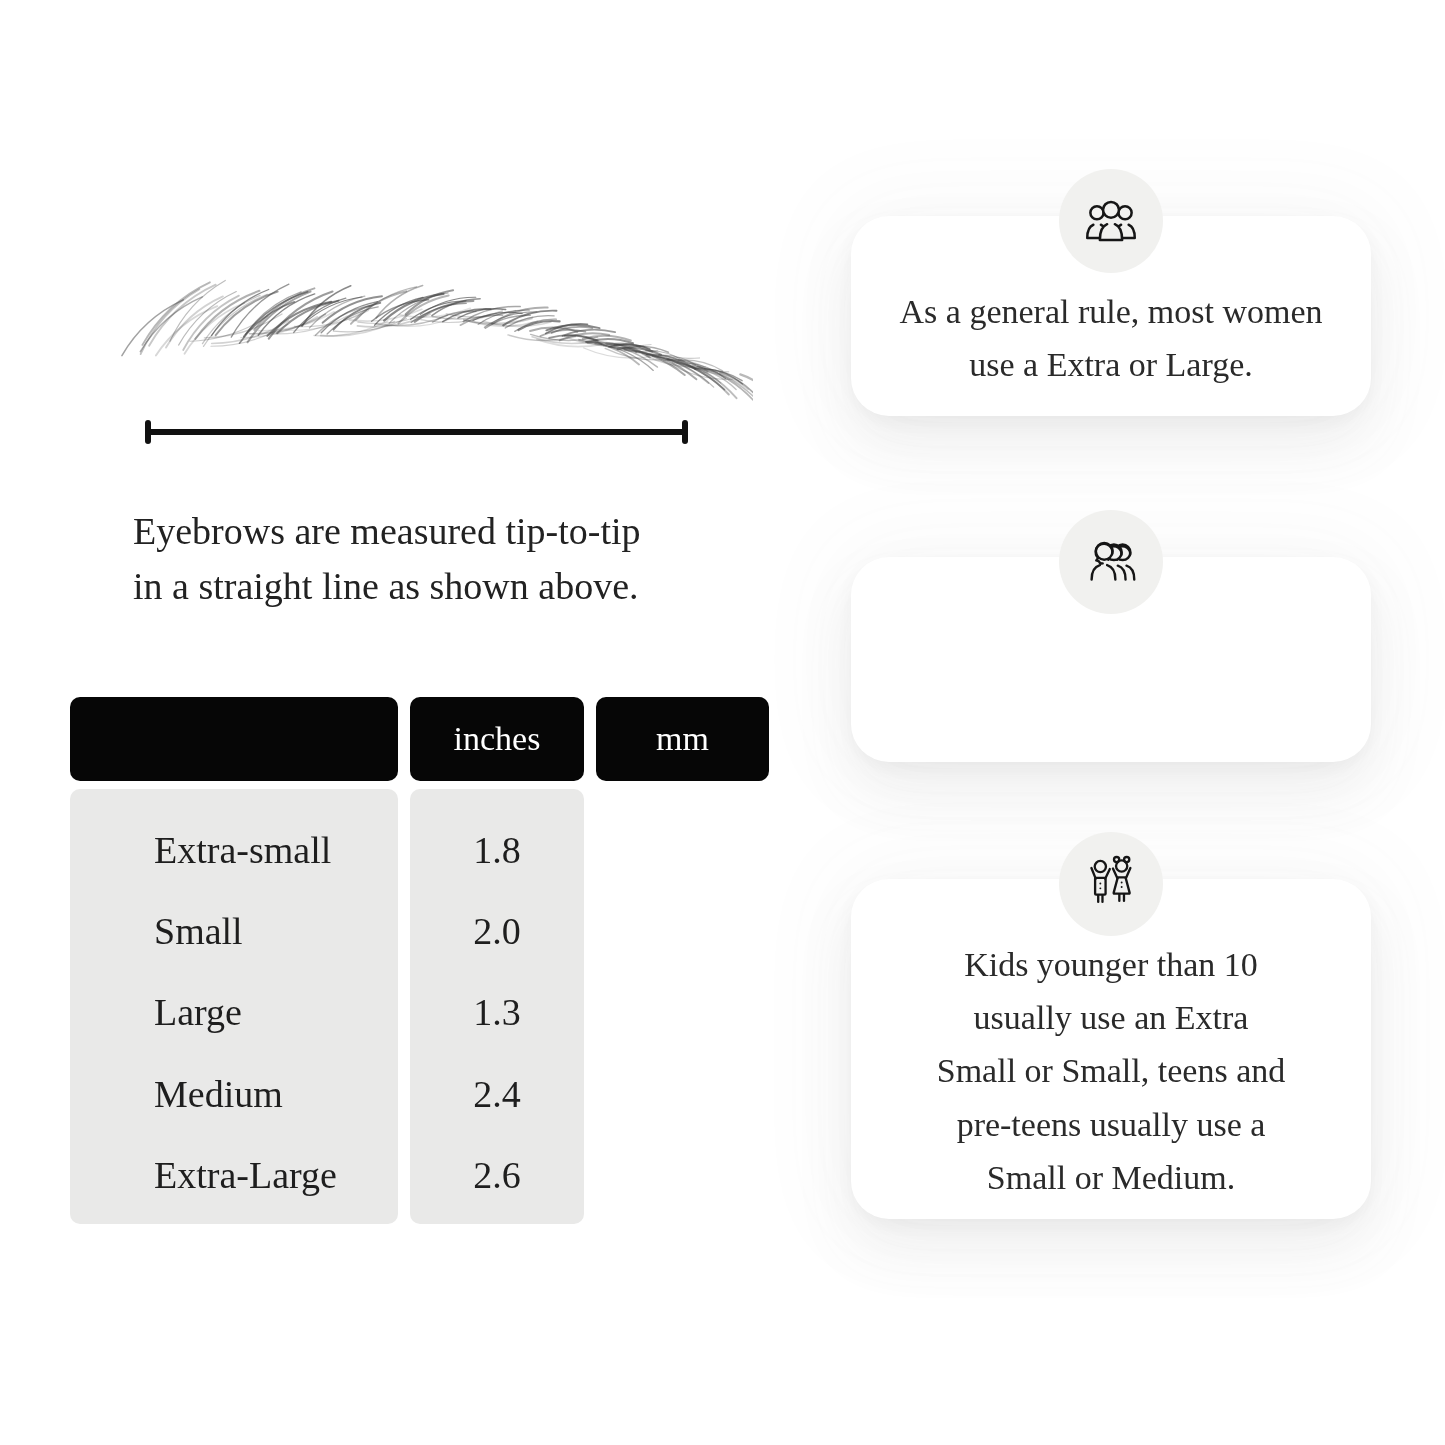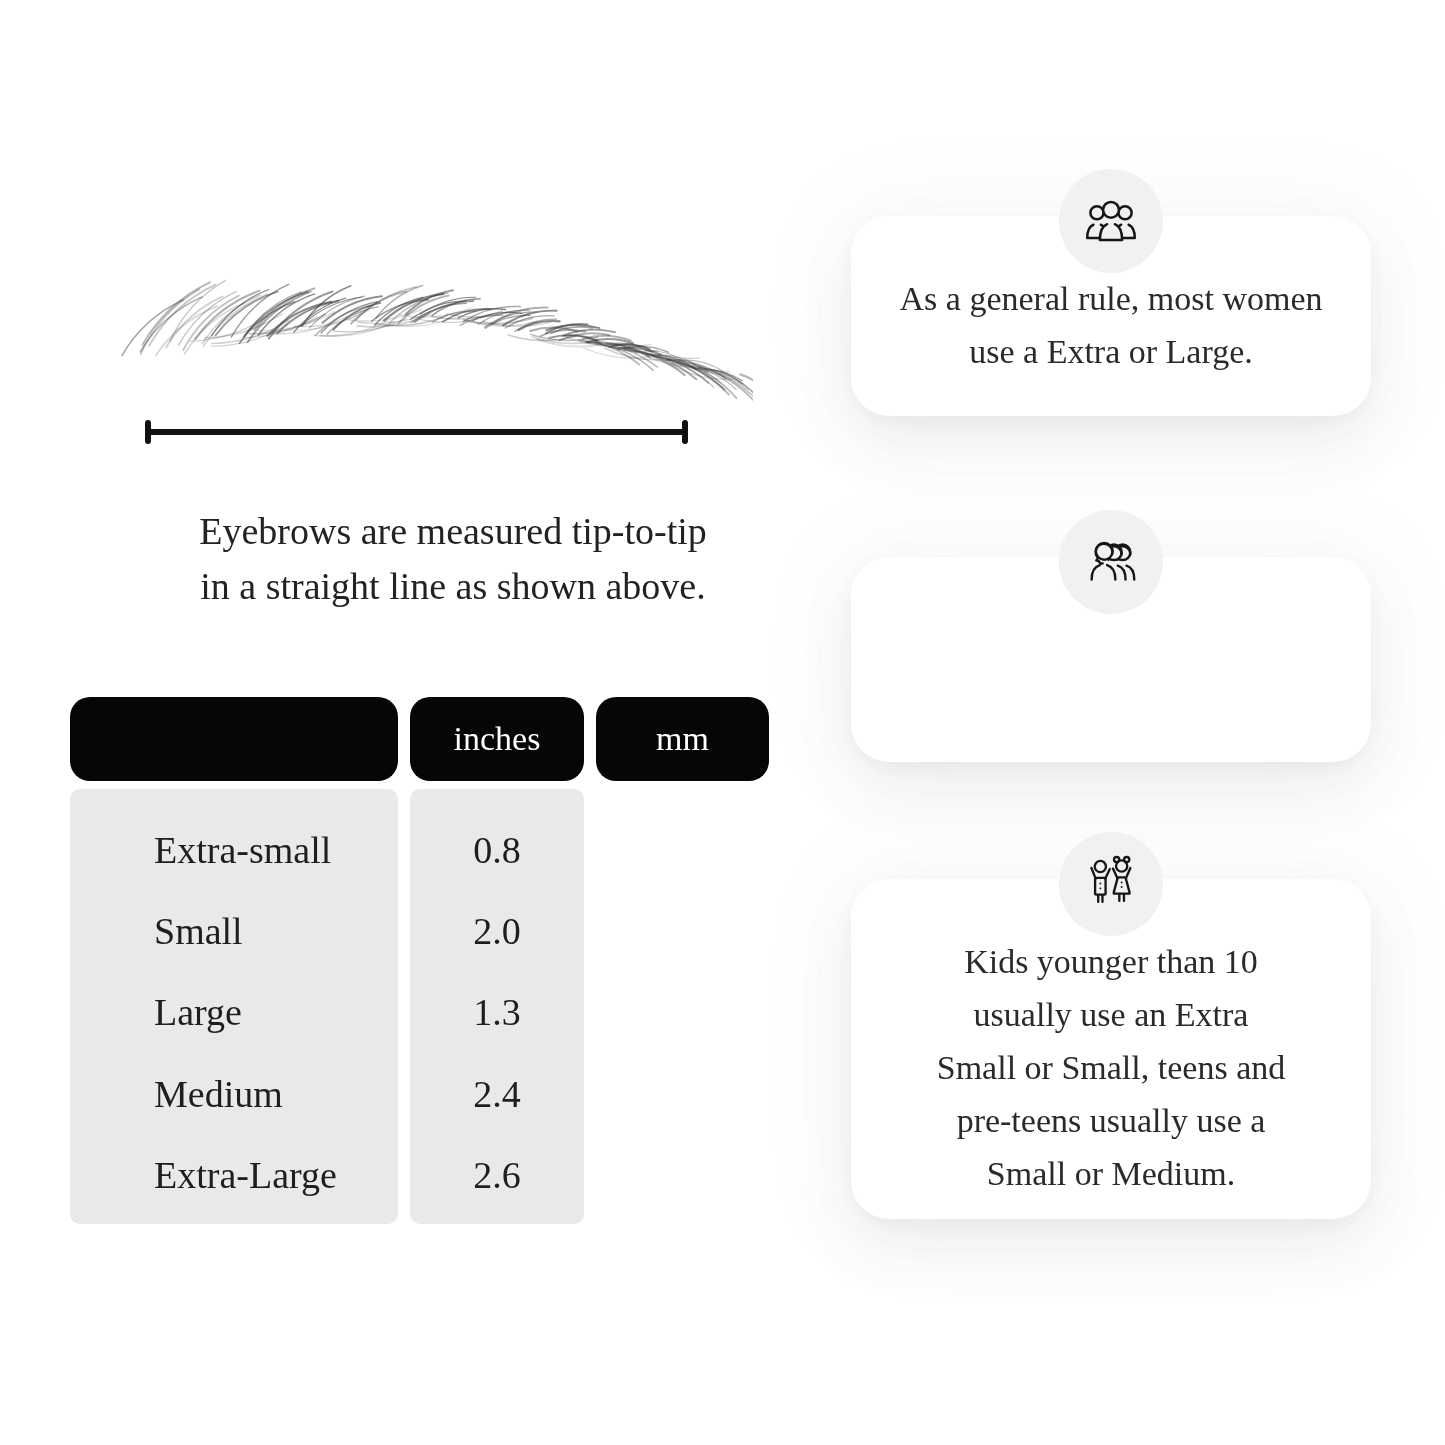--- a/index.html
+++ b/index.html
@@ -10,43 +10,43 @@
   .abs{position:absolute;}
 
   
   #brow-box{left:108px;top:220px;width:645px;height:190px;}
   #measure-line{left:147px;top:429px;width:539px;height:6px;background:#111;border-radius:2px;}
   #measure-line::before,#measure-line::after{
     content:"";position:absolute;top:-9px;width:6px;height:24px;background:#111;border-radius:3px;
   }
   #measure-line::before{left:-2px;}
   #measure-line::after{right:-2px;}
-  #figure-caption{left:133px;top:504px;width:640px;font-size:38px;line-height:1.44;color:#222;text-align:center;}
+  #figure-caption{left:133px;top:504px;width:640px;font-size:38px;line-height:1.44;color:#222;}
 
   
   #size-table{left:70px;top:697px;width:699px;}
   .t-grid{display:grid;grid-template-columns:328px 174px 173px;column-gap:12px;}
   .t-head .hcell{
-    height:84px;background:#060606;border-radius:20px;color:#ffffff;
+    height:84px;background:#060606;border-radius:10px;color:#ffffff;
     display:flex;align-items:center;justify-content:center;font-size:34px;
   }
   .t-body{margin-top:8px;}
   .t-col{
     background:#e9e9e8;border-radius:10px;height:435px;box-sizing:border-box;
     display:flex;flex-direction:column;justify-content:space-around;padding:20px 0 8px 0;
   }
   .t-col .rcell{font-size:38px;color:#1e1e1e;}
   .t-col.labels .rcell{padding-left:84px;}
   .t-col.nums .rcell{text-align:center;}
 
   
   .card{
     position:absolute;left:851px;width:520px;background:#ffffff;border-radius:38px;
     box-shadow:0 30px 60px rgba(110,110,110,.09),0 6px 18px rgba(0,0,0,.035),0 0 90px 18px rgba(120,120,120,.045);
-    display:flex;flex-direction:column;align-items:center;
+    display:flex;flex-direction:column;align-items:center;justify-content:center;
     text-align:center;box-sizing:border-box;padding:56px 34px 12px 34px;
   }
   #card-women{top:216px;height:200px;}
   #card-men{top:557px;height:205px;}
   #card-kids{top:879px;height:340px;}
   .card-text{font-size:34px;line-height:1.56;color:#2a2a2a;}
   .icon-circle{
     position:absolute;top:-47px;left:50%;transform:translateX(-50%);
     width:104px;height:104px;border-radius:50%;background:#f1f1ef;
     display:flex;align-items:center;justify-content:center;
@@ -225,21 +225,21 @@
     </div>
     <div class="t-grid t-body">
       <div class="t-col labels">
         <div class="rcell">Extra-small</div>
         <div class="rcell">Small</div>
         <div class="rcell">Large</div>
         <div class="rcell">Medium</div>
         <div class="rcell">Extra-Large</div>
       </div>
       <div class="t-col nums">
-        <div class="rcell">0.8</div>
+        <div class="rcell">1.8</div>
         <div class="rcell">2.0</div>
         <div class="rcell">1.3</div>
         <div class="rcell">2.4</div>
         <div class="rcell">2.6</div>
       </div>
     </div>
   </div>
 
   <div id="card-women" class="card">
     <div class="icon-circle">

